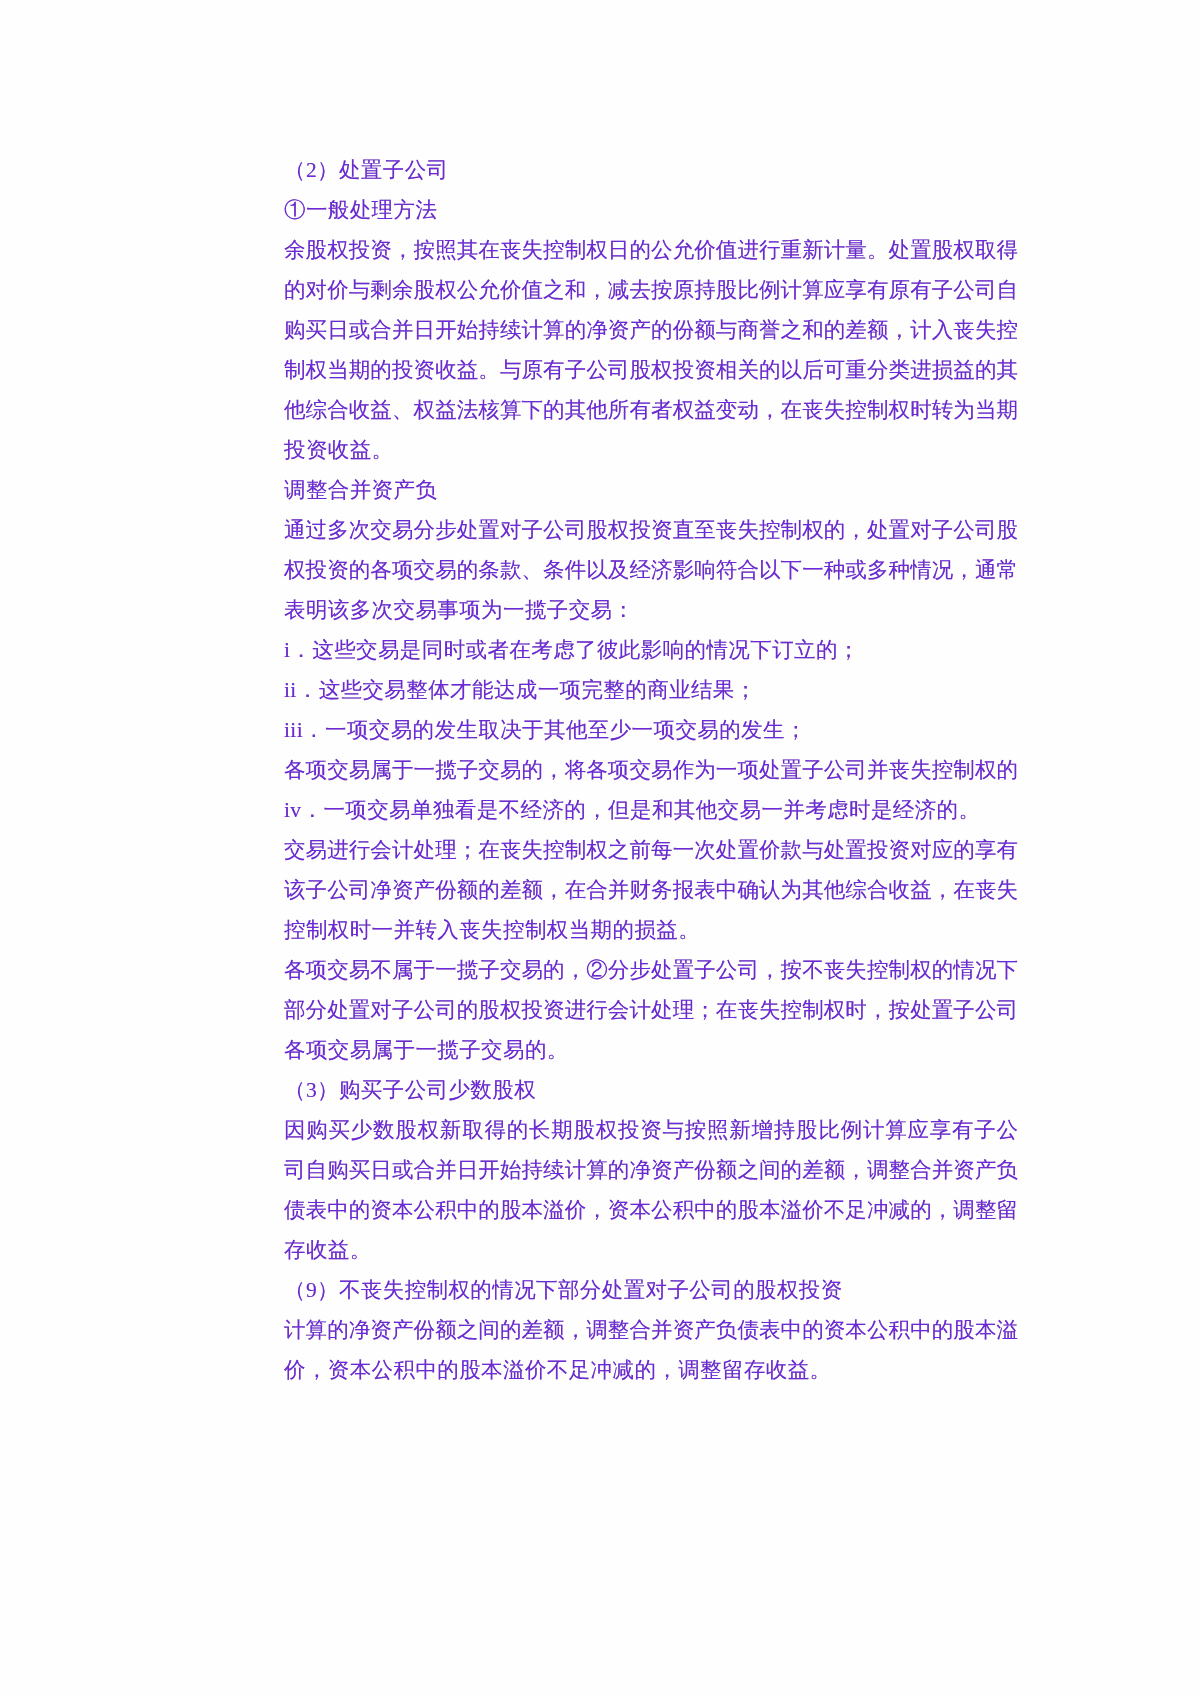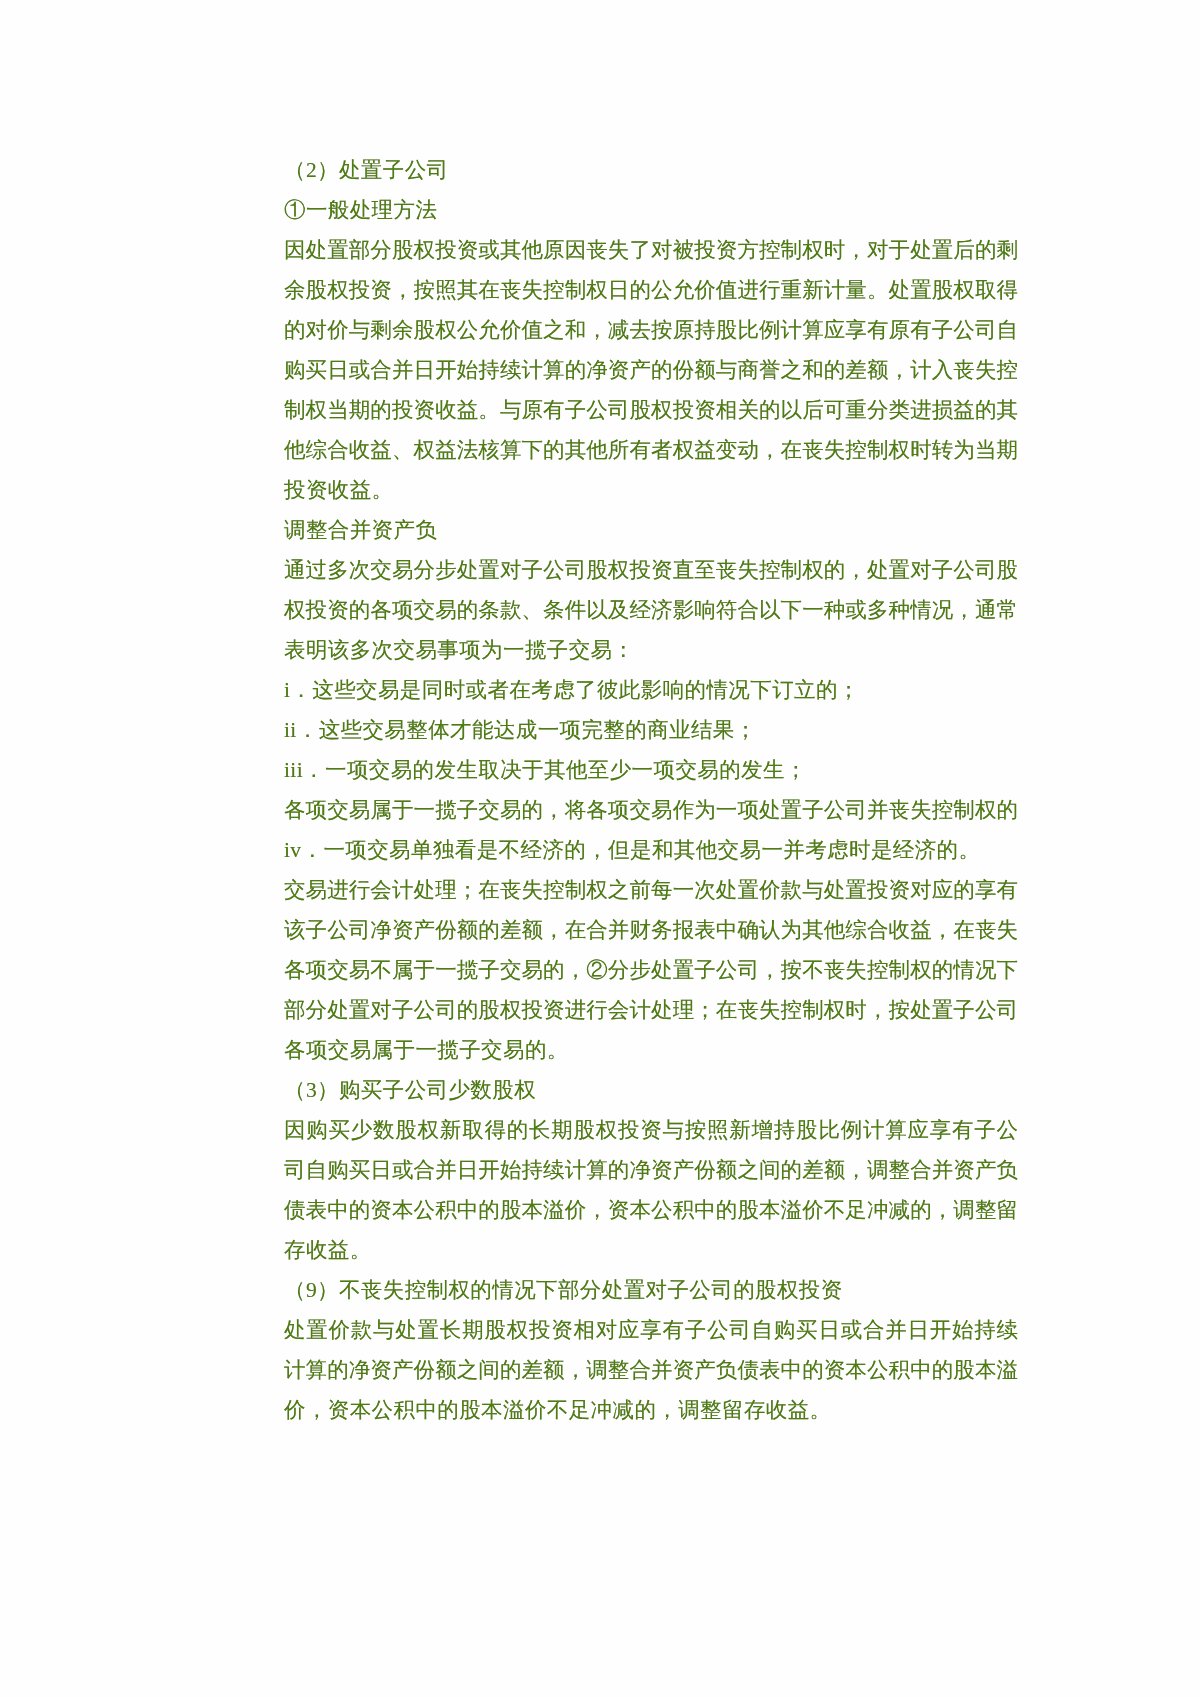--- a/index.html
+++ b/index.html
@@ -21,21 +21,21 @@
     height: 1697px;
     background: #fefefe;
   }
   .text-block {
     position: absolute;
     left: 284px;
     top: 150px;
     width: 734px;
     font-family: "Liberation Serif", "DejaVu Serif", serif;
     font-size: 21.5px;
-    color: #4d7c0f;
+    color: #6d28d9;
     text-shadow: 0 0 0.6px rgba(20,20,20,0.35);
   }
   .line {
     height: 40px;
     line-height: 40px;
     white-space: normal;
   }
   
   .line.body {
     text-align: justify;
@@ -49,44 +49,43 @@
   }
 </style>
 </head>
 <body>
 
 <div class="page">
   <div class="text-block">
 
   <div class="line heading">（2）处置子公司</div>
       <div class="line heading">①一般处理方法</div>
-      <div class="line body">因处置部分股权投资或其他原因丧失了对被投资方控制权时，对于处置后的剩</div>
       <div class="line body">余股权投资，按照其在丧失控制权日的公允价值进行重新计量。处置股权取得</div>
       <div class="line body">的对价与剩余股权公允价值之和，减去按原持股比例计算应享有原有子公司自</div>
       <div class="line body">购买日或合并日开始持续计算的净资产的份额与商誉之和的差额，计入丧失控</div>
       <div class="line body">制权当期的投资收益。与原有子公司股权投资相关的以后可重分类进损益的其</div>
       <div class="line body">他综合收益、权益法核算下的其他所有者权益变动，在丧失控制权时转为当期</div>
       <div class="line body-end">投资收益。</div>
       <div class="line heading">调整合并资产负</div>
       <div class="line body">通过多次交易分步处置对子公司股权投资直至丧失控制权的，处置对子公司股</div>
       <div class="line body">权投资的各项交易的条款、条件以及经济影响符合以下一种或多种情况，通常</div>
       <div class="line body-end">表明该多次交易事项为一揽子交易：</div>
       <div class="line list">i．这些交易是同时或者在考虑了彼此影响的情况下订立的；</div>
       <div class="line list">ii．这些交易整体才能达成一项完整的商业结果；</div>
       <div class="line list">iii．一项交易的发生取决于其他至少一项交易的发生；</div>
       <div class="line body">各项交易属于一揽子交易的，将各项交易作为一项处置子公司并丧失控制权的</div>
       <div class="line list">iv．一项交易单独看是不经济的，但是和其他交易一并考虑时是经济的。</div>
       <div class="line body">交易进行会计处理；在丧失控制权之前每一次处置价款与处置投资对应的享有</div>
       <div class="line body">该子公司净资产份额的差额，在合并财务报表中确认为其他综合收益，在丧失</div>
+      <div class="line body-end">控制权时一并转入丧失控制权当期的损益。</div>
       <div class="line body">各项交易不属于一揽子交易的，②分步处置子公司，按不丧失控制权的情况下</div>
       <div class="line body">部分处置对子公司的股权投资进行会计处理；在丧失控制权时，按处置子公司</div>
       <div class="line body-end">各项交易属于一揽子交易的。</div>
       <div class="line heading">（3）购买子公司少数股权</div>
       <div class="line body">因购买少数股权新取得的长期股权投资与按照新增持股比例计算应享有子公</div>
       <div class="line body">司自购买日或合并日开始持续计算的净资产份额之间的差额，调整合并资产负</div>
       <div class="line body">债表中的资本公积中的股本溢价，资本公积中的股本溢价不足冲减的，调整留</div>
       <div class="line body-end">存收益。</div>
       <div class="line heading">（9）不丧失控制权的情况下部分处置对子公司的股权投资</div>
-      <div class="line body">处置价款与处置长期股权投资相对应享有子公司自购买日或合并日开始持续</div>
       <div class="line body">计算的净资产份额之间的差额，调整合并资产负债表中的资本公积中的股本溢</div>
       <div class="line body-end">价，资本公积中的股本溢价不足冲减的，调整留存收益。</div>
     </div>
 </div>
 
 </body></html>

